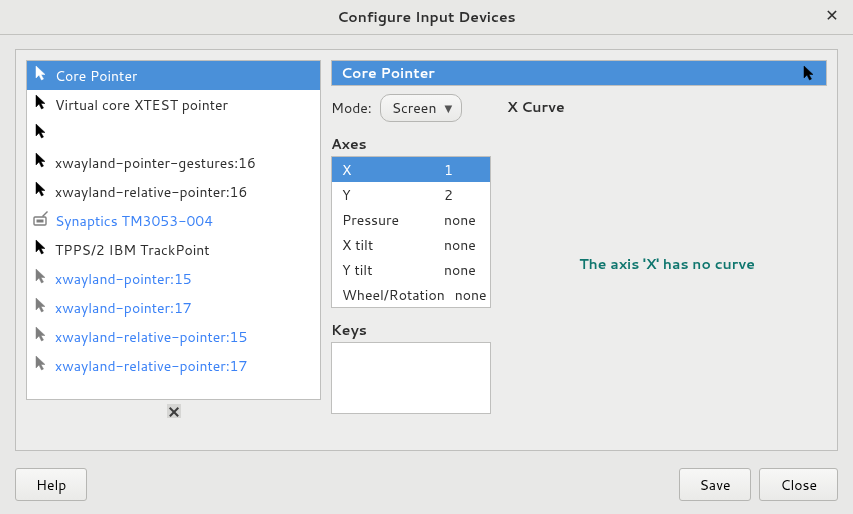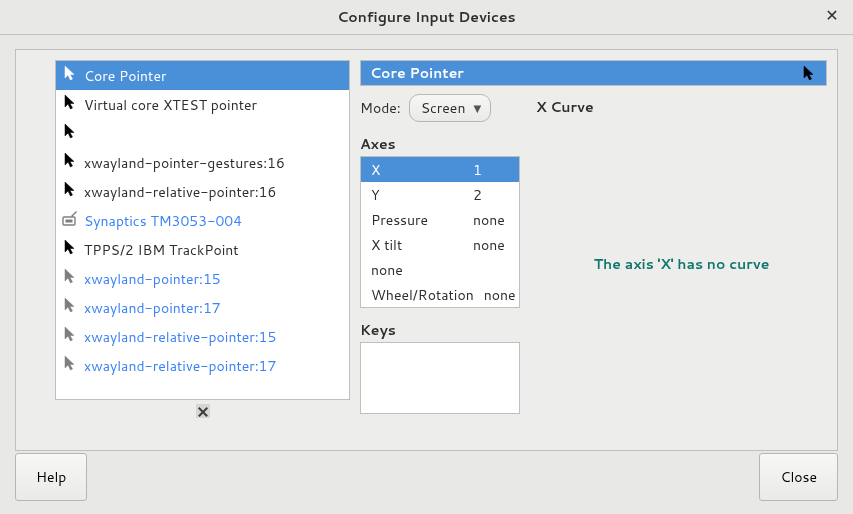--- a/index.html
+++ b/index.html
@@ -29,21 +29,20 @@
     font-size:16px; line-height:18px;
     text-align:center;
     cursor:pointer;
   }
 
   
   .client {
     position:absolute; left:15px; right:15px; top:49px; bottom:63px;
     border:1px solid #bfbfbd;
     background:#ededec;
-    padding-left:29px;
   }
   
   .columns {
     display:flex; height:calc(100% - 30px);
     gap:10px;
     padding:10px 10px 0 10px;
   }
 
   
   .left {
@@ -153,21 +152,21 @@
     font-weight: bold;
   }
 
   
   .buttons {
     position:absolute; left:15px; right:15px; bottom:13px;
     display:flex;
   }
   .buttons .spacer { flex:1; }
   button.gtk {
-    height:48px; padding:0 20px;
+    height:33px; padding:0 20px;
     border:1px solid #b6b6b3;
     border-radius:3px;
     background:linear-gradient(#f7f7f6,#eaeae8);
     font:inherit;
     cursor:pointer;
     margin-left:8px;
   }
   button.gtk:first-of-type{ margin-left:0; }
 </style>
 </head>
@@ -287,20 +286,21 @@
               </div>
               <div class="axes-row">
                 <span class="name">Pressure</span>
                 <span class="val">none</span>
               </div>
               <div class="axes-row">
                 <span class="name">X tilt</span>
                 <span class="val">none</span>
               </div>
               <div class="axes-row">
+                <span class="name">Y tilt</span>
                 <span class="val">none</span>
               </div>
               <div class="axes-row">
                 <span class="name">Wheel/Rotation</span>
                 <span class="val">none</span>
               </div>
             </div>
 
           <div class="section-label">Keys</div>
           <div class="keys-box"></div>
@@ -313,14 +313,15 @@
         </div>
       </div>
     </div>
 
   </div>
 </div>
 
 <div class="buttons">
   <button class="gtk">Help</button>
   <span class="spacer"></span>
+  <button class="gtk">Save</button>
   <button class="gtk">Close</button>
 </div>
 
 </body></html>

